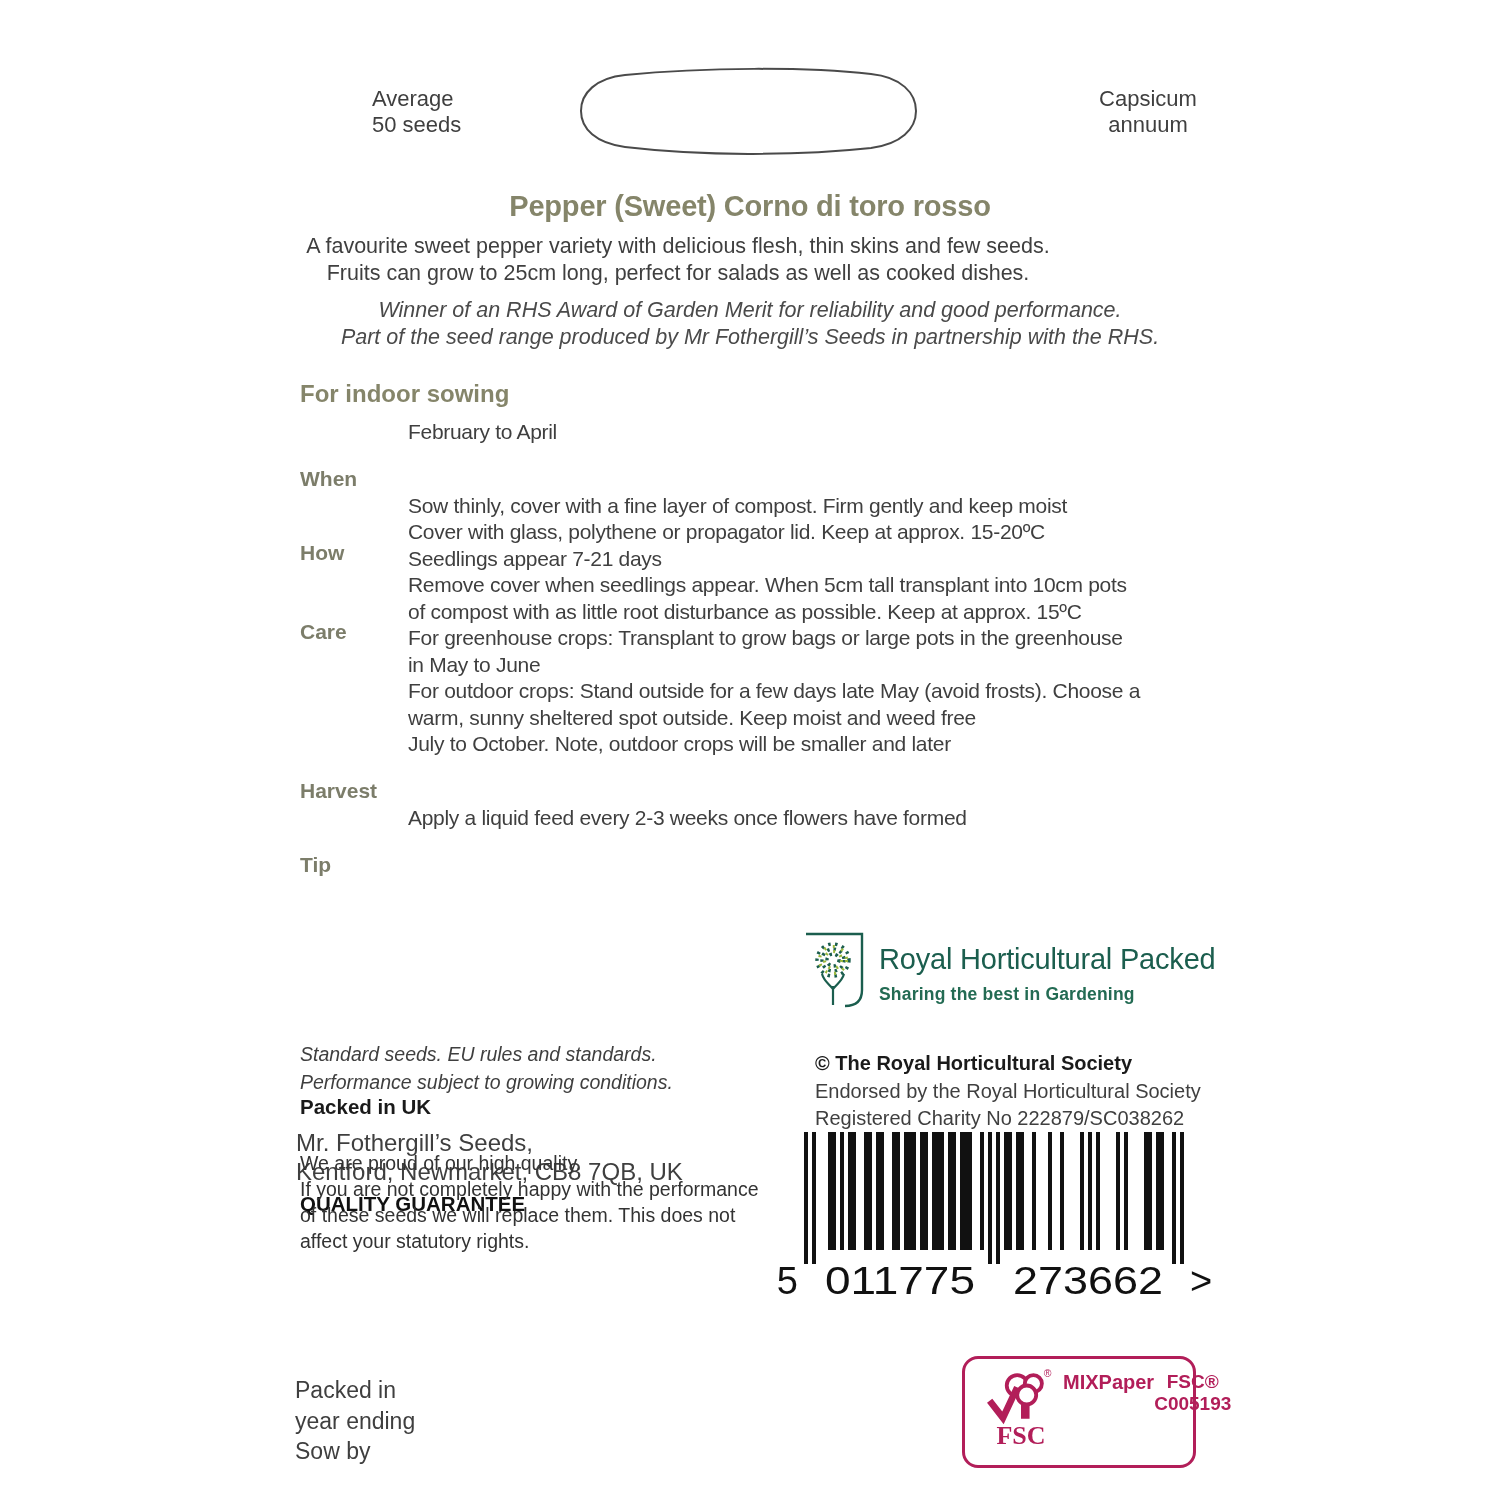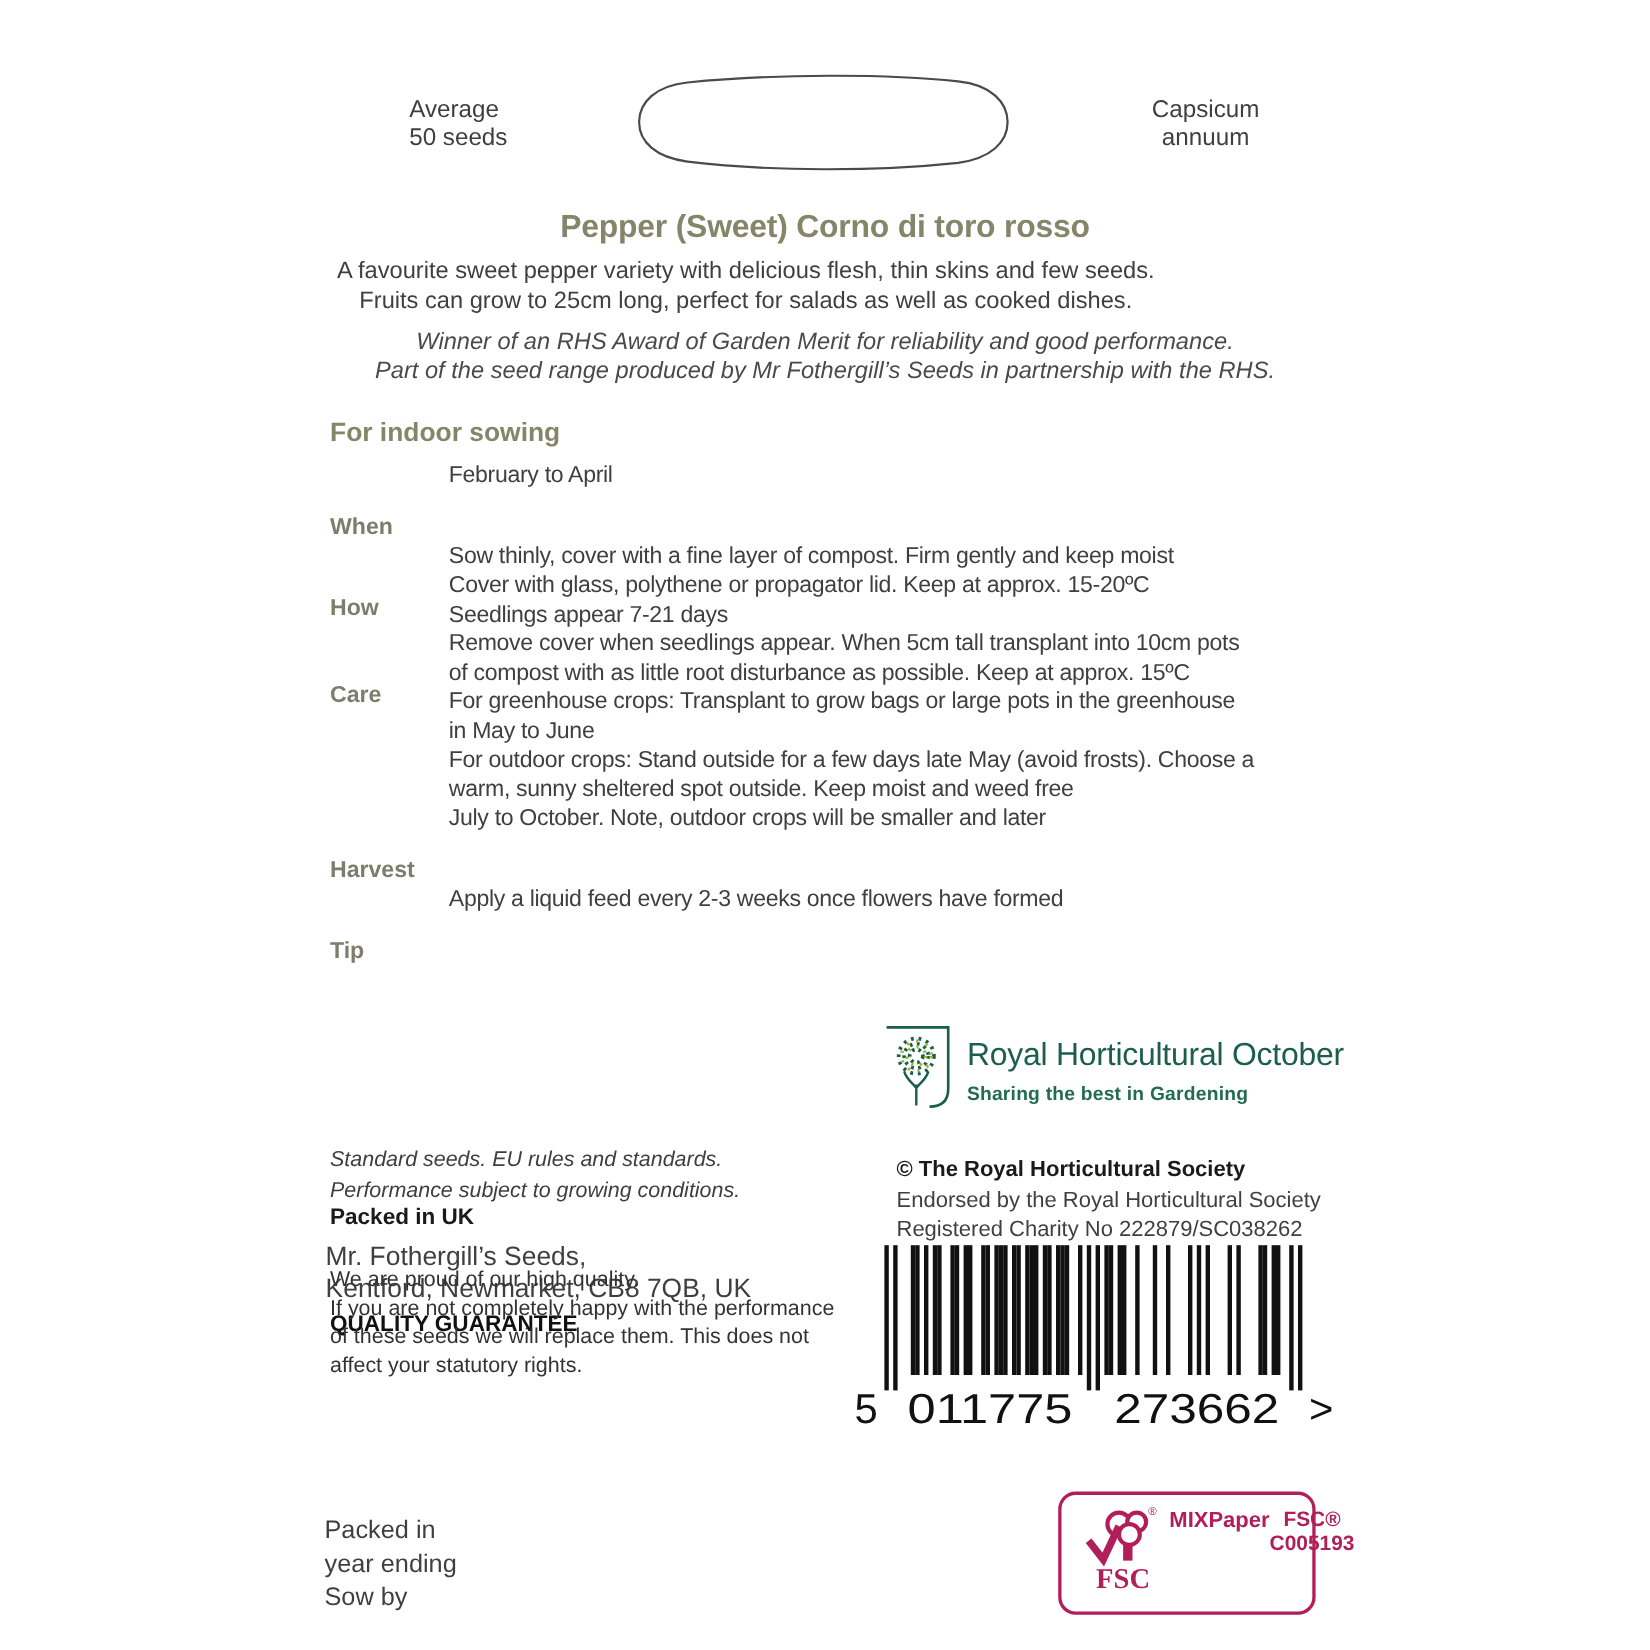--- a/index.html
+++ b/index.html
@@ -6,21 +6,21 @@
   body{
     width:1500px;height:1500px;position:relative;background:#ffffff;
     font-family:"Liberation Sans",sans-serif;color:#3f3f3f;overflow:hidden;
   }
   .abs{position:absolute;}
   .pre{white-space:pre;}
 
   
   .seed-count{left:372px;top:86px;font-size:22px;line-height:26px;}
   .oval-wrap{left:575px;top:66px;}
-  .botanical{left:1038px;top:86px;width:116px;text-align:center;font-size:22px;line-height:26px;}
+  .botanical{left:1090px;top:86px;width:116px;text-align:center;font-size:22px;line-height:26px;}
 
   
   .title{left:0;top:190px;width:1500px;text-align:center;
          font-size:29px;font-weight:bold;color:#85856a;letter-spacing:-0.2px;}
   .description{left:0;top:233px;width:1356px;text-align:center;
          font-size:21.5px;line-height:27px;color:#3f3f3f;white-space:pre-line;}
   .award{left:0;top:297px;width:1500px;text-align:center;font-style:italic;
          font-size:21.5px;line-height:27px;color:#4a4a4a;white-space:pre-line;}
 
   
@@ -117,21 +117,21 @@
   <svg width="64" height="80" viewBox="0 0 64 80">
     <path d="M3,3 H59 V59 Q59,75 42,75" fill="none" stroke="#1b5e4e" stroke-width="2.4"></path>
     <path d="M30,74 V55 M30,58 C25,52 21,50 19,43 M30,58 C35,52 39,50 41,43" fill="none" stroke="#1b5e4e" stroke-width="2.2"></path>
     <circle cx="30" cy="29" r="6" fill="none" stroke="#1b5e4e" stroke-width="3.4" stroke-dasharray="2.5 3.5"></circle>
     <circle cx="30" cy="29" r="11" fill="none" stroke="#1b5e4e" stroke-width="3.4" stroke-dasharray="2.5 4"></circle>
     <circle cx="30" cy="29" r="16" fill="none" stroke="#1b5e4e" stroke-width="3.4" stroke-dasharray="2.5 4.5"></circle>
     <circle cx="30" cy="29" r="8.5" fill="none" stroke="#9ab83c" stroke-width="3.2" stroke-dasharray="2 6"></circle>
     <circle cx="30" cy="29" r="13.5" fill="none" stroke="#9ab83c" stroke-width="3.2" stroke-dasharray="2 7"></circle>
   </svg>
   <div class="rhs-text">
-    <div class="rhs-name">Royal Horticultural October</div>
+    <div class="rhs-name">Royal Horticultural Packed</div>
     <div class="rhs-slogan">Sharing the best in Gardening</div>
   </div>
 </div>
 
 <div class="abs standards">Standard seeds. EU rules and standards.
 Performance subject to growing conditions.</div>
 <div class="abs packed-uk">Packed in UK</div>
 <div class="abs address">Mr. Fothergill’s Seeds,
 Kentford, Newmarket, CB8 7QB, UK</div>
 <div class="abs quality-h">QUALITY GUARANTEE</div>

